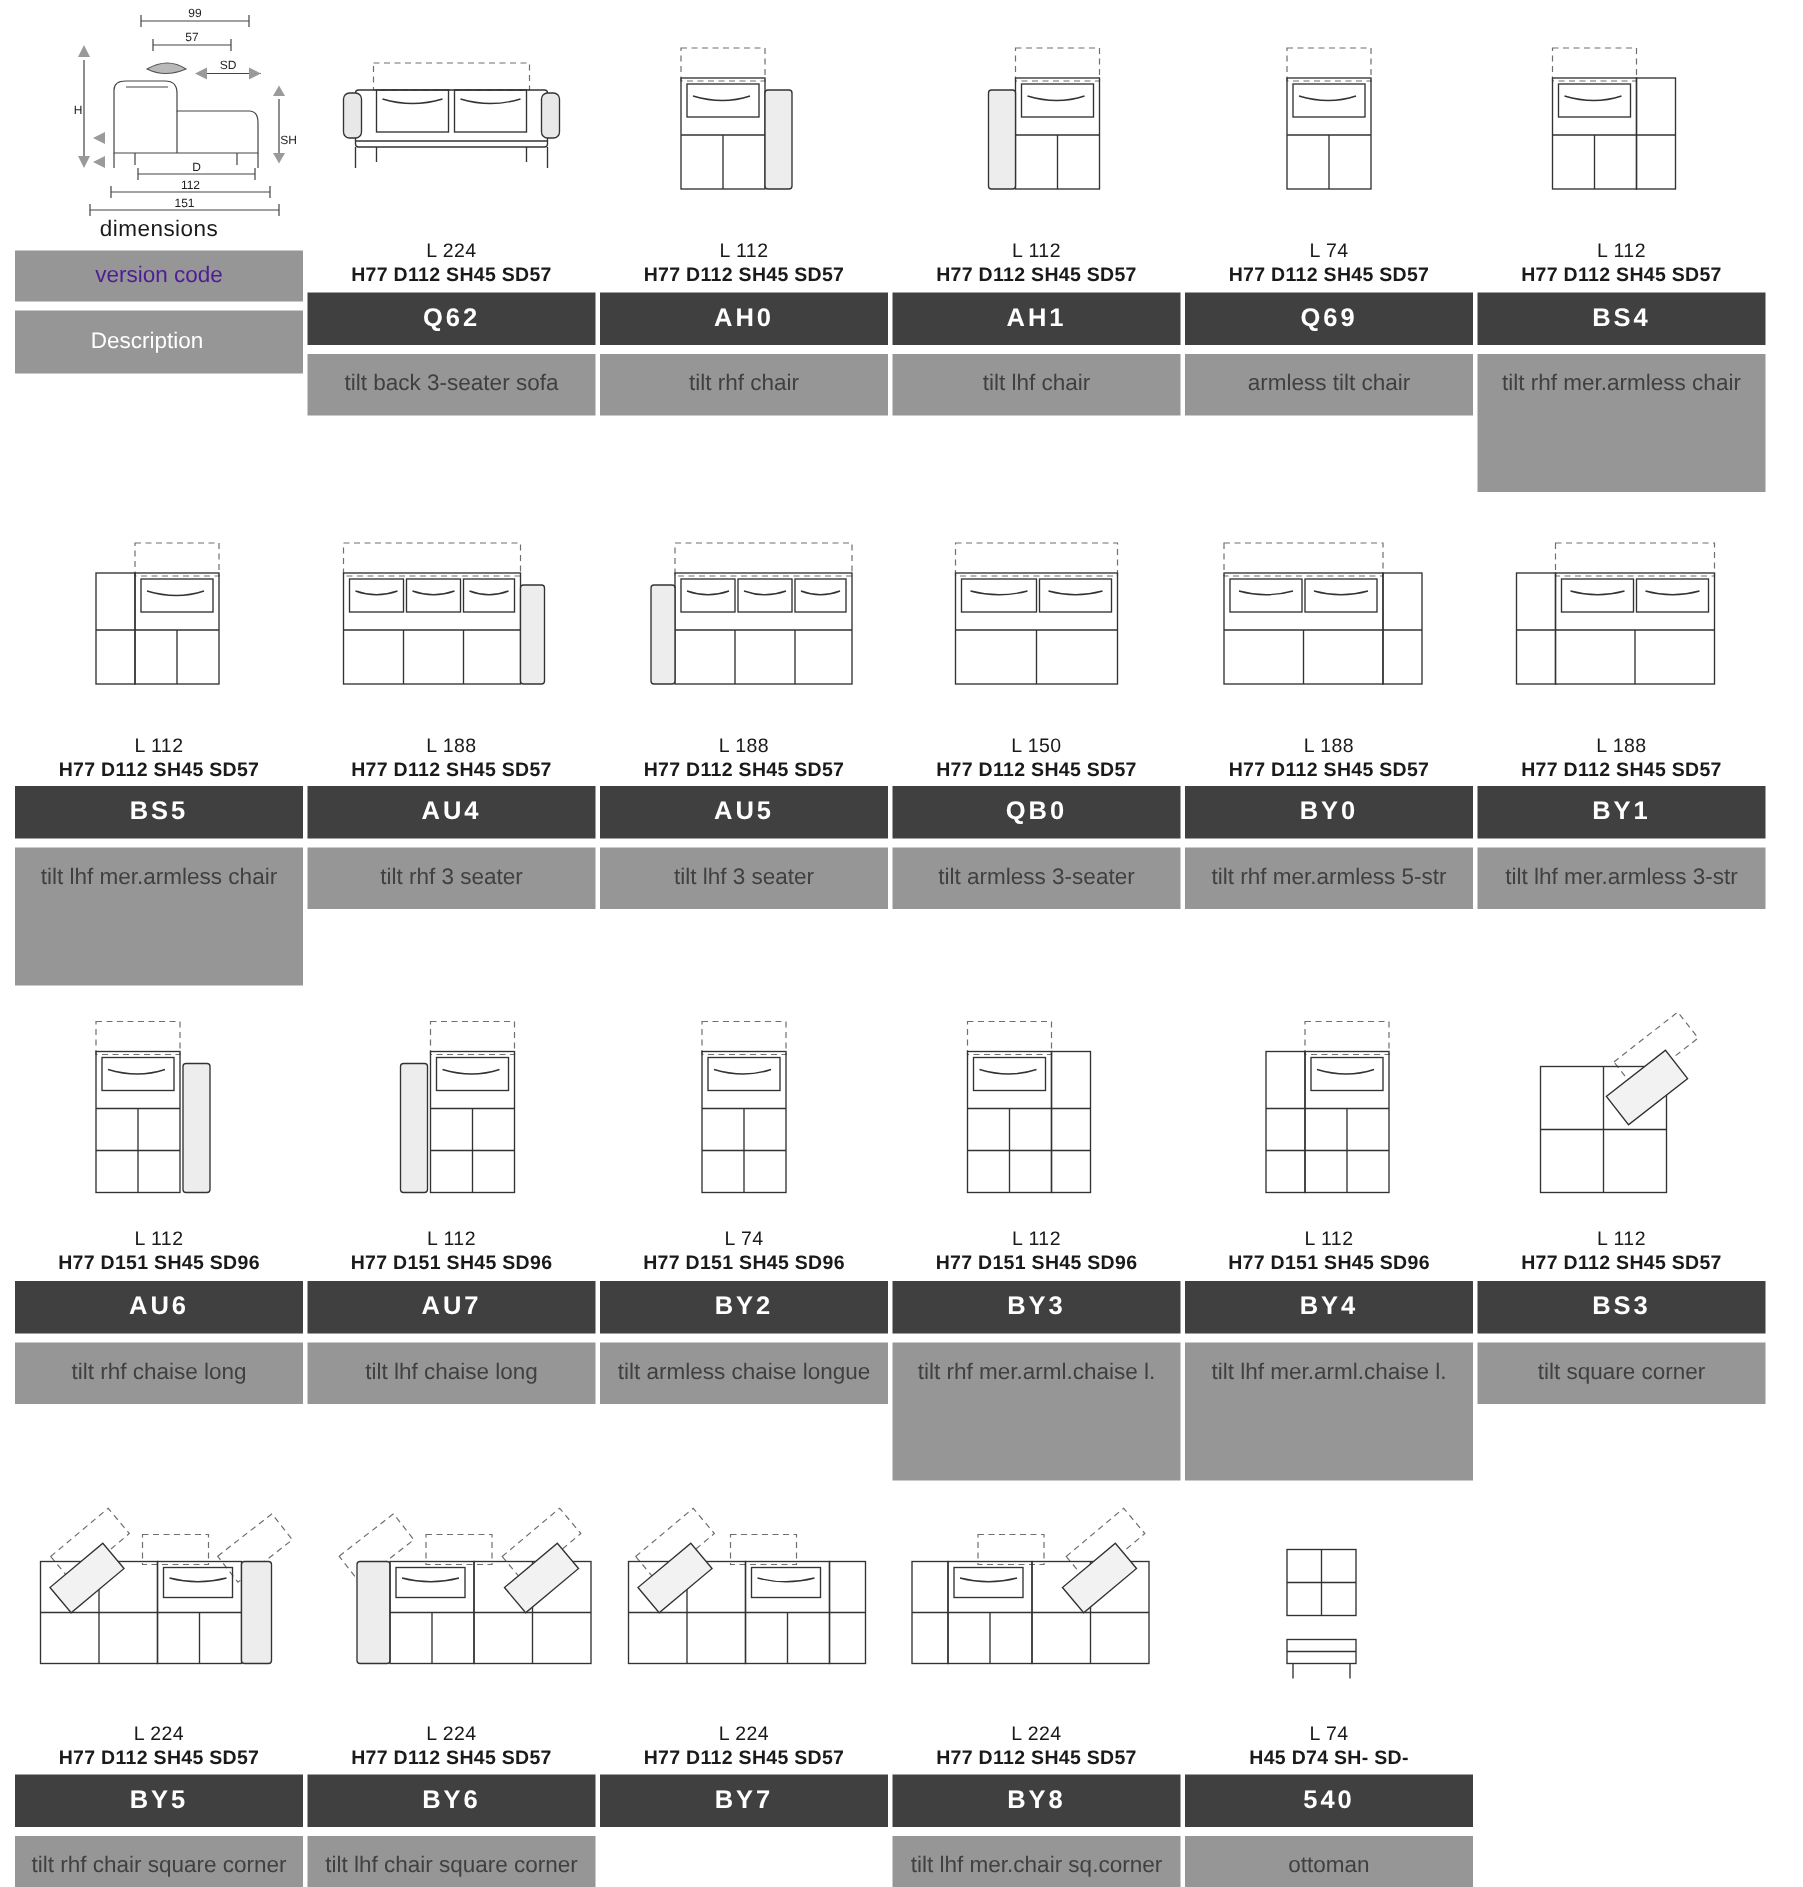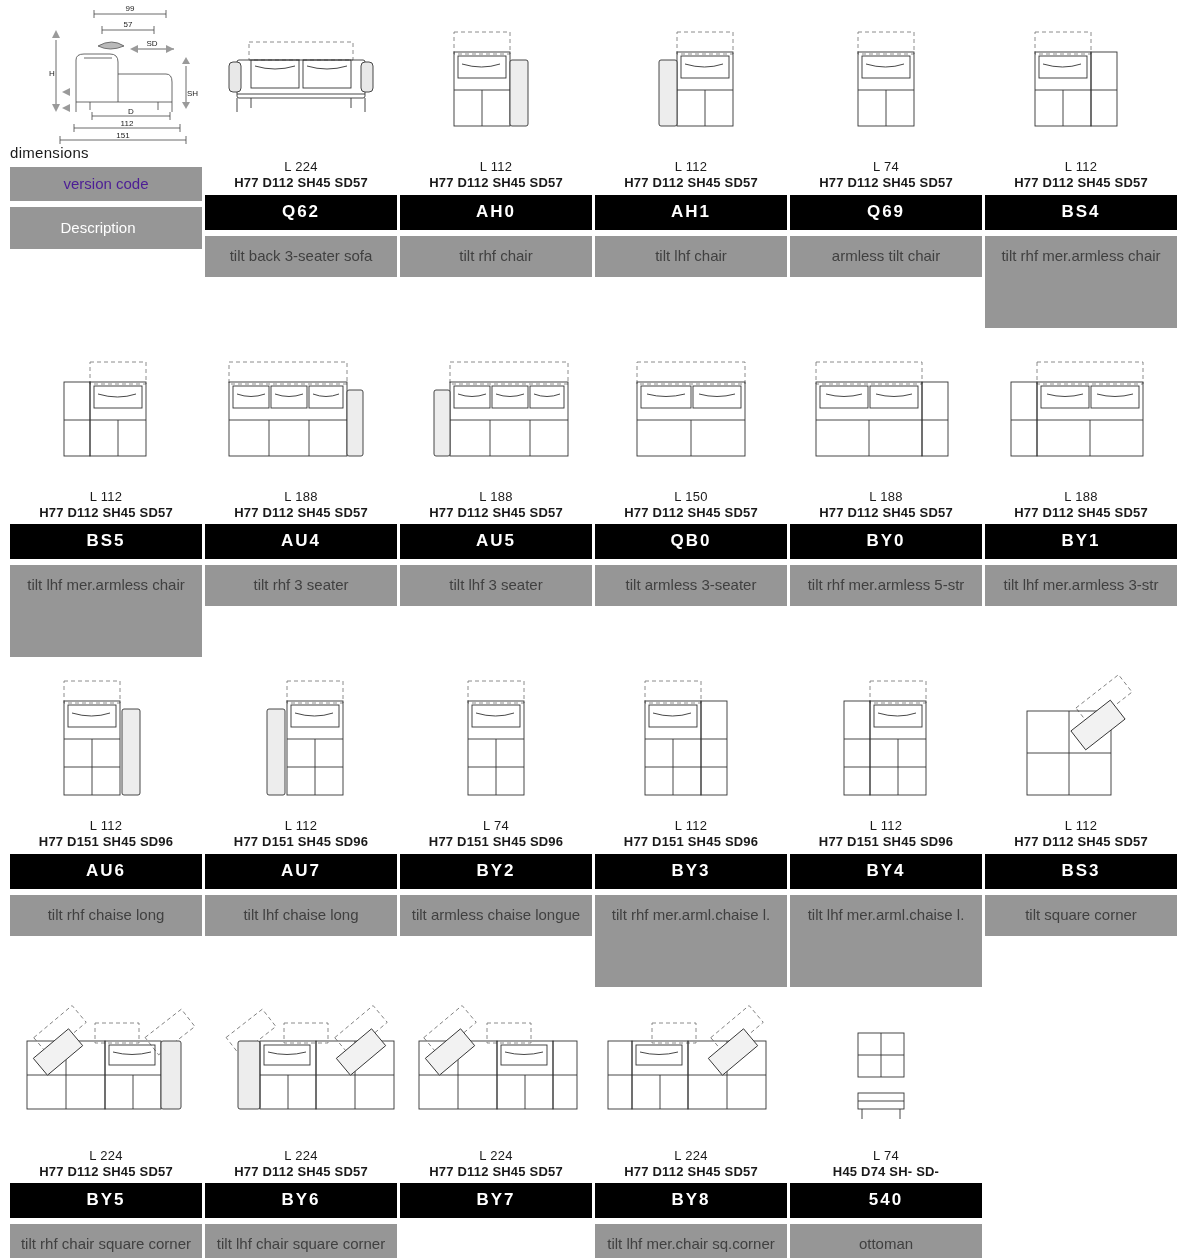--- a/index.html
+++ b/index.html
@@ -55,21 +55,21 @@
     letter-spacing: .3px;
     margin-top: 15px;
   }
   .dims .d {
     font-size: 13px;
     letter-spacing: .2px;
     font-weight: bold;
   }
 
   .code {
-    background: #000000;
+    background: #404040;
     color: #ffffff;
     text-align: center;
     font-size: 17px;
     font-weight: bold;
     letter-spacing: 2px;
     padding: 7px 2px 8px 2px;
     margin-bottom: 6px;
   }
   .desc {
     background: #969696;
@@ -80,20 +80,21 @@
     padding: 8px 8px 10px 8px;
   }
   .desc.tall3 { min-height: 74px; }
 
   
   .legend {
     height: 140px;
     position: relative;
   }
   .legend-title {
+    text-align: center;
     font-size: 15px;
     padding-bottom: 6px;
     letter-spacing: .3px;
   }
   .hdr-label {
     background: #969696;
     color: #4c1d95;
     text-align: center;
     font-size: 15px;
     padding: 8px 2px 9px 2px;

